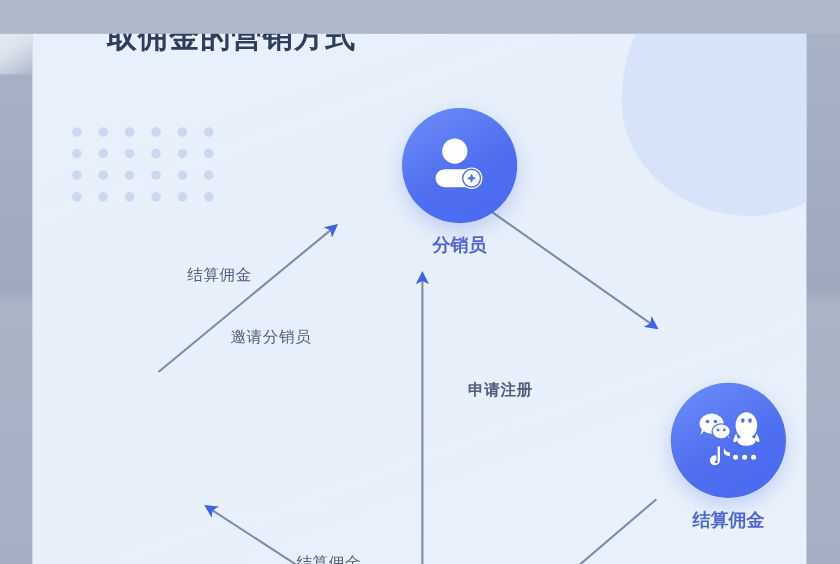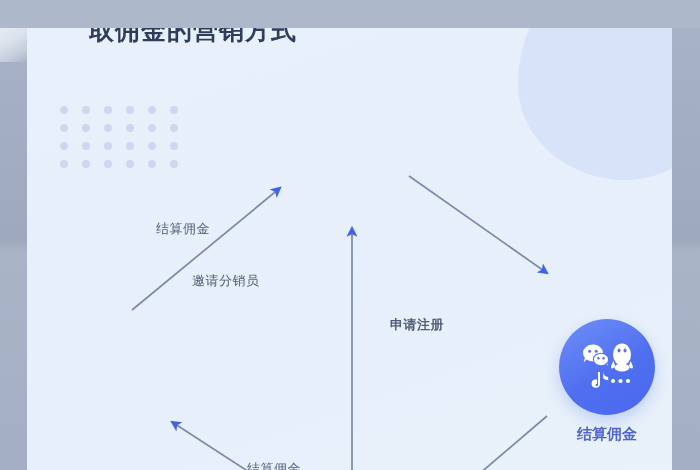--- a/index.html
+++ b/index.html
@@ -195,20 +195,32 @@
       <line x1="262" y1="470" x2="145" y2="394" stroke="#7a8aa8" stroke-width="1.7" marker-end="url(#ah)"></line>
 
       <line x1="520" y1="388" x2="424" y2="470" stroke="#7a8aa8" stroke-width="1.7"></line>
     </svg>
 
     <div class="wire-label lbl-settle">结算佣金</div>
     <div class="wire-label lbl-invite">邀请分销员</div>
     <div class="wire-label lbl-register">申请注册</div>
     <div class="wire-label lbl-ship">结算佣金</div>
 
+    <div class="node node-distributor">
+      <div class="bubble">
+        <svg width="56" height="56" viewBox="0 0 56 56">
+          <circle cx="24" cy="16" r="10.5" fill="#ffffff"></circle>
+          <rect x="8" y="31" width="32" height="15" rx="7.5" fill="#ffffff"></rect>
+          <circle cx="38" cy="38.5" r="9" fill="#ffffff"></circle>
+          <circle cx="38" cy="38.5" r="7.4" fill="none" stroke="#5572f2" stroke-width="1.2"></circle>
+          <path d="M38 34.6 L39.2 37.3 L42 38.5 L39.2 39.7 L38 42.4 L36.8 39.7 L34 38.5 L36.8 37.3 Z" fill="#5572f2"></path>
+        </svg>
+      </div>
+      <div class="node-label">分销员</div>
+    </div>
 
 
     <div class="node node-social">
       <div class="bubble">
         <svg width="60" height="56" viewBox="0 0 60 56">
 
           <g>
             <ellipse cx="16" cy="14" rx="10" ry="8.4" fill="#ffffff"></ellipse>
             <path d="M10 20 l-3.4 3.6 l1.4 -5 z" fill="#ffffff"></path>
             <circle cx="12.6" cy="12.2" r="1.5" fill="#5572f2"></circle>

